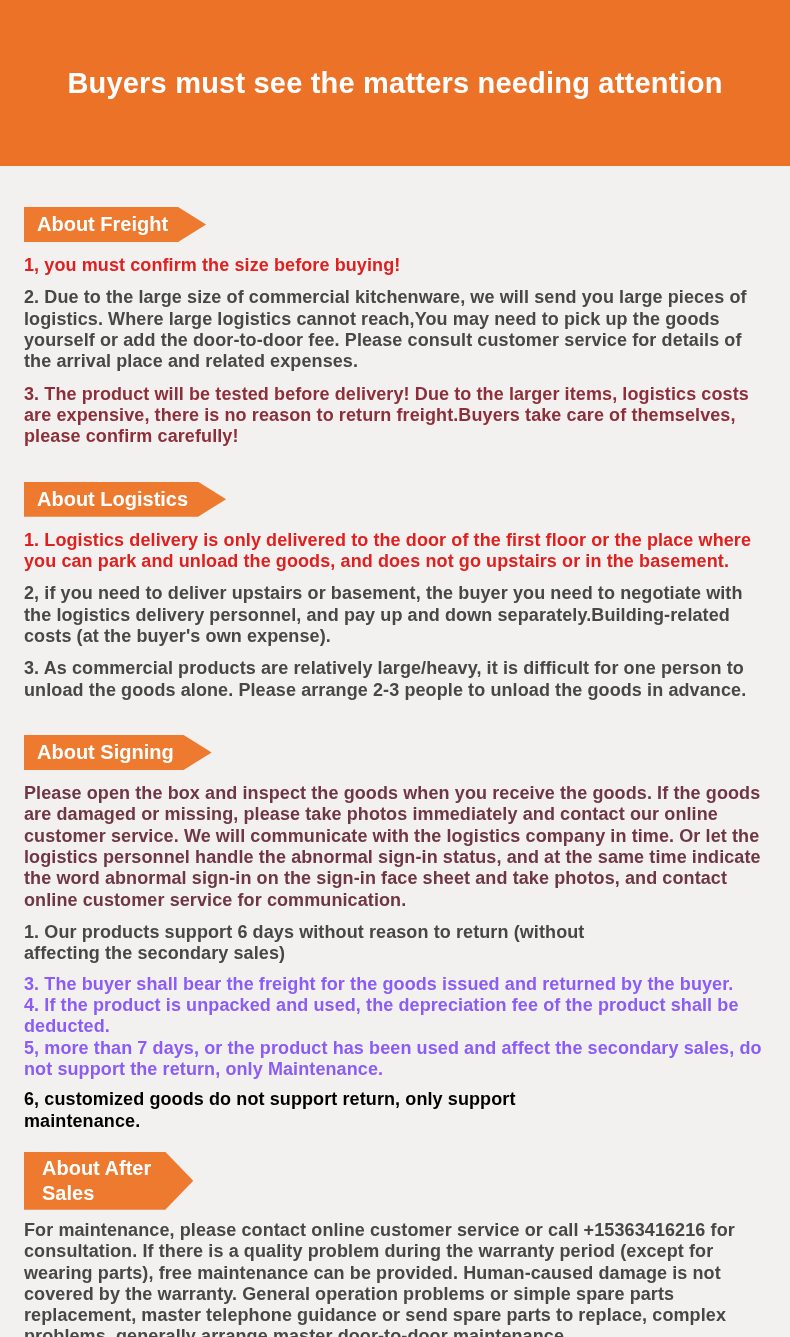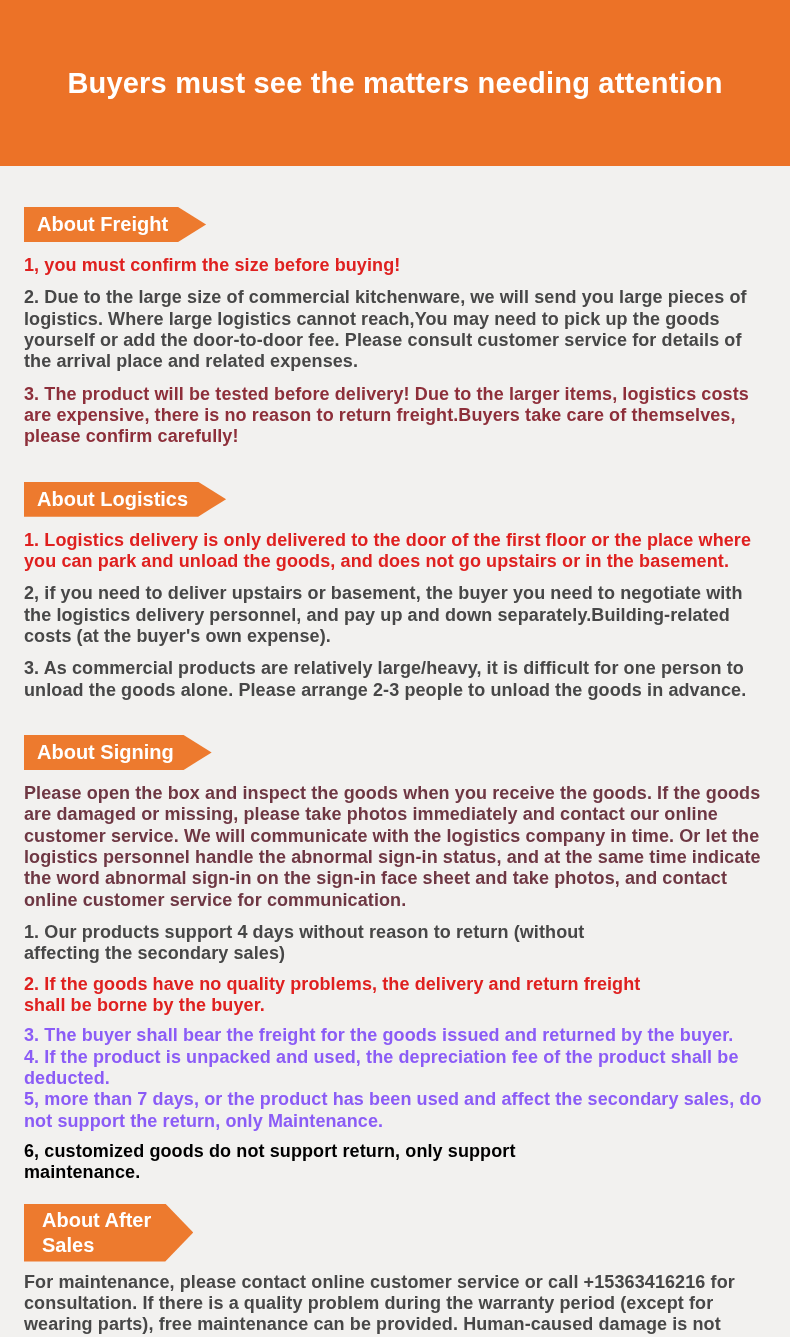--- a/index.html
+++ b/index.html
@@ -56,21 +56,20 @@
 <body style="background: rgb(242, 241, 239);">
 
 <div class="page">
   <header class="banner" id="banner" style="background: rgb(236, 114, 39);">
     <h1>Buyers must see the matters needing attention</h1>
   </header>
   <main class="content" id="sections">
       <section class="section" id="section-freight"><div class="tag" style="background: rgb(237, 122, 46);"><span>About Freight</span></div><p class="para" style="color: rgb(223, 32, 31);">1, you must confirm the size before buying!</p><p class="para" style="color: rgb(71, 71, 71);">2. Due to the large size of commercial kitchenware, we will send you large pieces of logistics. Where large logistics cannot reach,You may need to pick up the goods yourself or add the door-to-door fee. Please consult customer service for details of the arrival place and related expenses.</p><p class="para" style="color: rgb(141, 47, 58);">3. The product will be tested before delivery! Due to the larger items, logistics costs are expensive, there is no reason to return freight.Buyers take care of themselves, please confirm carefully!</p></section>
       <section class="section" id="section-logistics"><div class="tag" style="background: rgb(237, 122, 46);"><span>About Logistics</span></div><p class="para" style="color: rgb(223, 32, 31);">1. Logistics delivery is only delivered to the door of the first floor or the place where you can park and unload the goods, and does not go upstairs or in the basement.</p><p class="para" style="color: rgb(71, 71, 71);">2, if you need to deliver upstairs or basement, the buyer you need to negotiate with the logistics delivery personnel, and pay up and down separately.Building-related costs (at the buyer's own expense).</p><p class="para" style="color: rgb(71, 71, 71);">3. As commercial products are relatively large/heavy, it is difficult for one person to unload the goods alone. Please arrange 2-3 people to unload the goods in advance.</p></section>
       <section class="section" id="section-signing"><div class="tag" style="background: rgb(237, 122, 46);"><span>About Signing</span></div><p class="para" style="color: rgb(110, 55, 67);">Please open the box and inspect the goods when you receive the goods. If the goods are damaged or missing, please take photos immediately and contact our online customer service. We will communicate with the logistics company in time. Or let the logistics personnel handle the abnormal sign-in status, and at the same time indicate the word abnormal sign-in on the sign-in face sheet and take photos, and contact online customer service for communication.</p></section>
-      <section class="section" id="section-return"><p class="para" style="color: rgb(71, 71, 71);">1. Our products support 4 days without reason to return (without
-affecting the secondary sales)</p><p class="para" style="color: rgb(223, 32, 31);">2. If the goods have no quality problems, the delivery and return freight
-shall be borne by the buyer.</p><p class="para" style="color: #8b5cf6;">3. The buyer shall bear the freight for the goods issued and returned by the buyer.
+      <section class="section" id="section-return"><p class="para" style="color: rgb(71, 71, 71);">1. Our products support 6 days without reason to return (without
+affecting the secondary sales)</p><p class="para" style="color: #8b5cf6;">3. The buyer shall bear the freight for the goods issued and returned by the buyer.
 4. If the product is unpacked and used, the depreciation fee of the product shall be deducted.
 5, more than 7 days, or the product has been used and affect the secondary sales, do not support the return, only Maintenance.</p><p class="para" style="color: #000000;">6, customized goods do not support return, only support
 maintenance.</p></section>
       <section class="section" id="section-after"><div class="tag two-line" style="background: rgb(237, 122, 46);"><span>About After</span><span>Sales</span></div><p class="para" style="color: rgb(71, 71, 71);">For maintenance, please contact online customer service or call +15363416216 for consultation. If there is a quality problem during the warranty period (except for wearing parts), free maintenance can be provided. Human-caused damage is not covered by the warranty. General operation problems or simple spare parts replacement, master telephone guidance or send spare parts to replace, complex problems, generally arrange master door-to-door maintenance.</p></section>
     </main>
 </div>
 
 </body></html>

